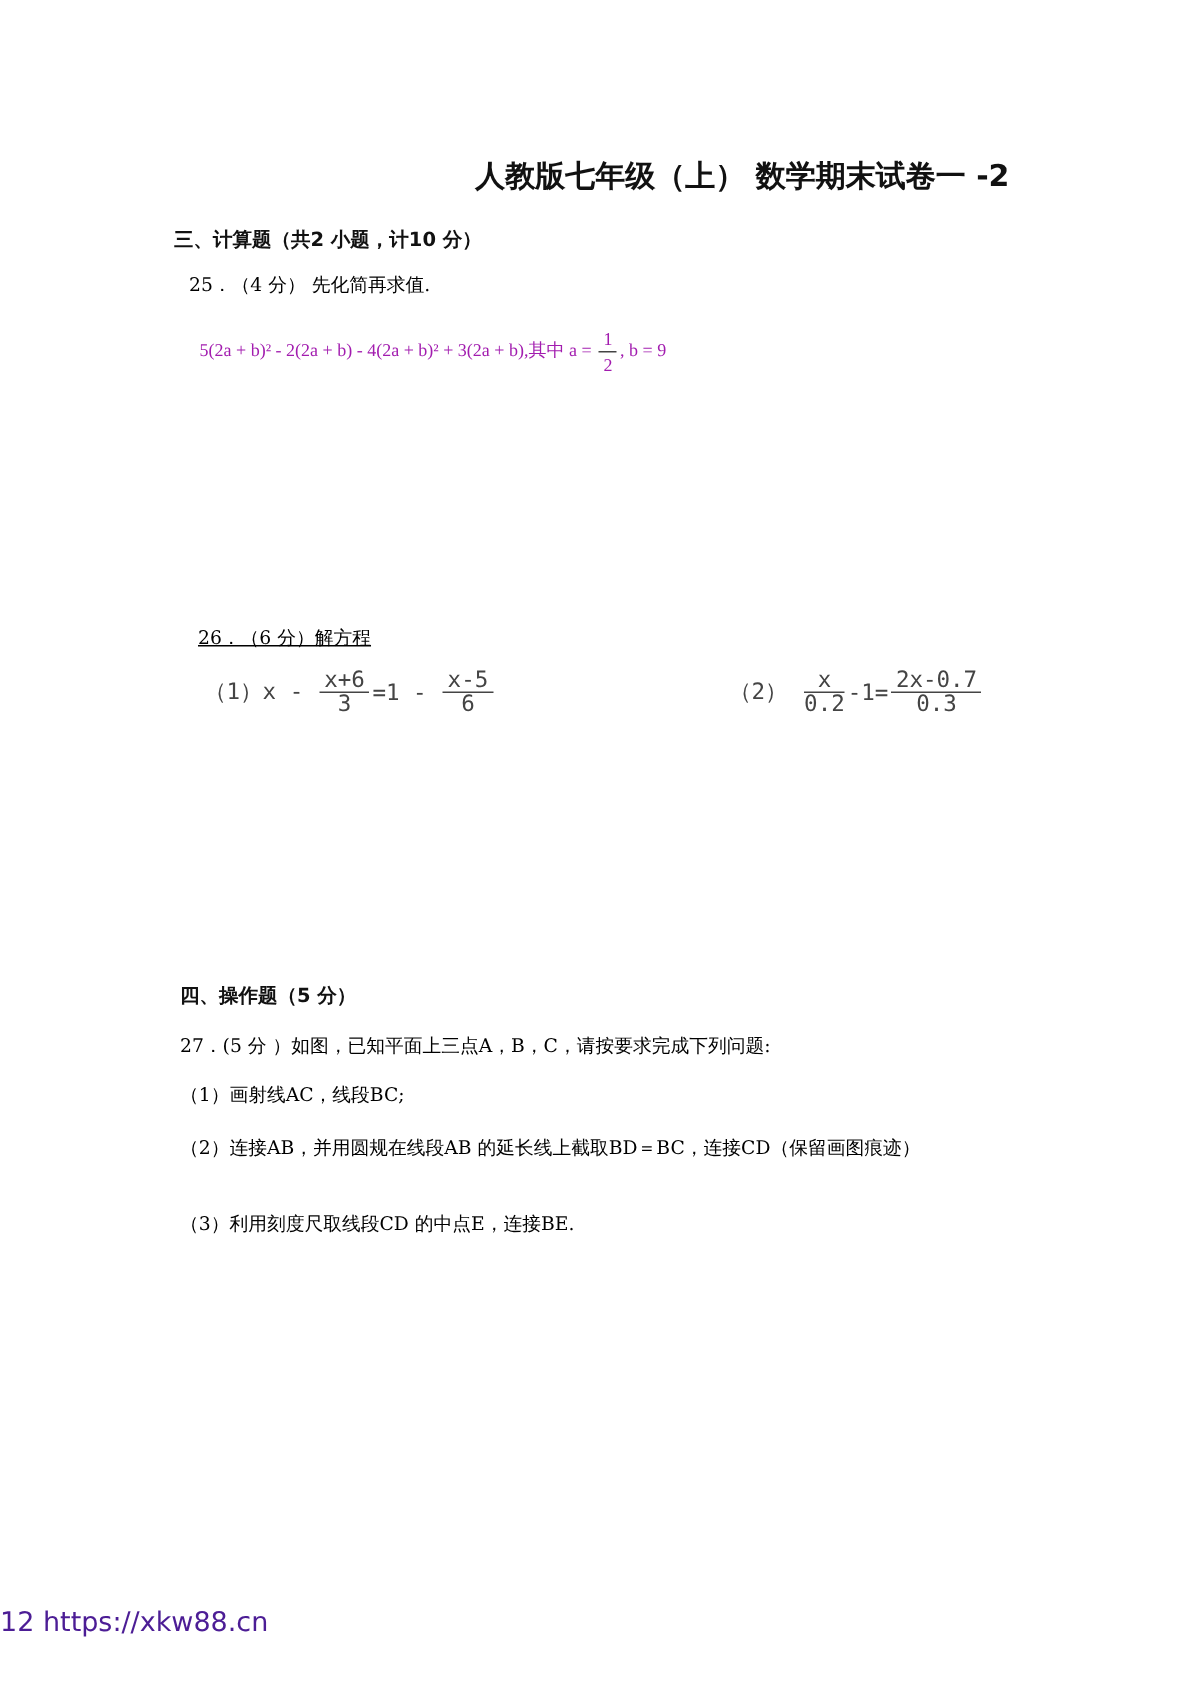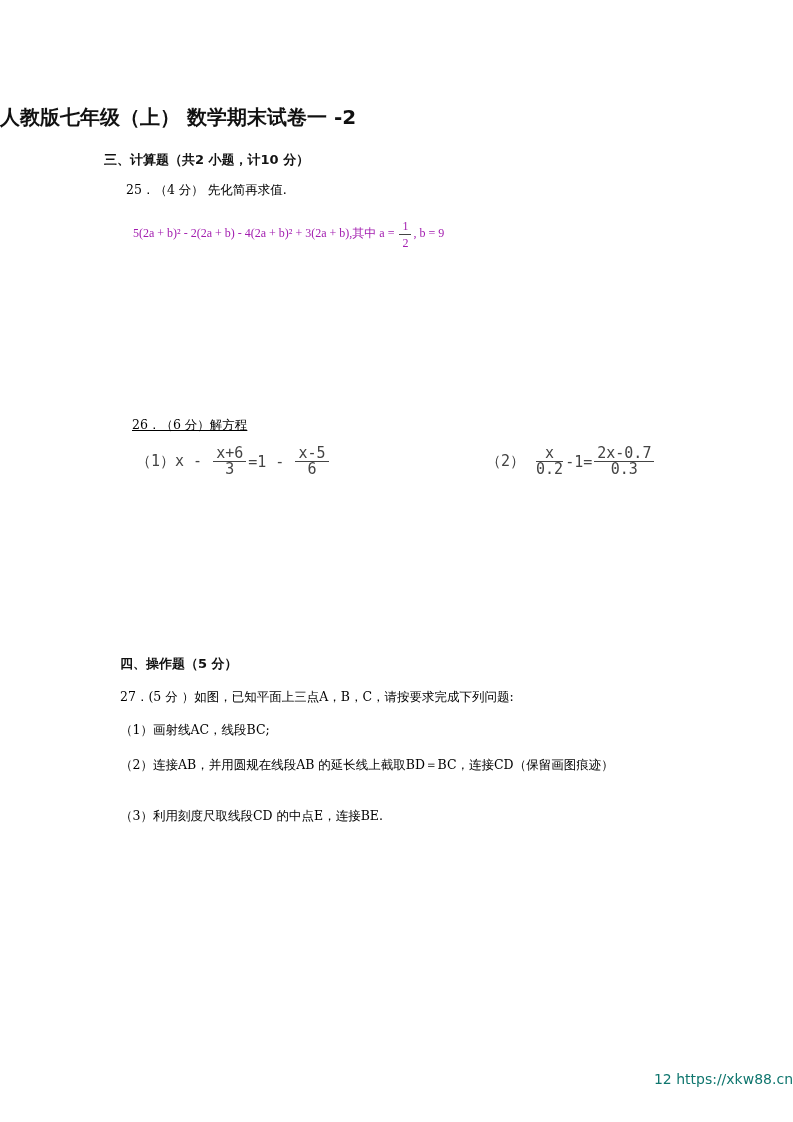--- a/index.html
+++ b/index.html
@@ -3,39 +3,39 @@
 <meta charset="utf-8">
 <style>
   html, body { margin: 0; padding: 0; background: #ffffff; }
   body {
     width: 793px; height: 1122px; position: relative; overflow: hidden;
     font-family: "DejaVu Serif", "Liberation Serif", serif;
     color: #222;
   }
   .abs { position: absolute; white-space: nowrap; }
   .title {
-    left: 0; width: 673px; top: 104px; text-align: left;
+    left: 0; width: 673px; top: 104px; text-align: right;
     font-family: "DejaVu Sans", sans-serif; font-size: 20px; font-weight: bold; color: #111;
   }
   .section { font-family: "DejaVu Sans", sans-serif; font-weight: bold; font-size: 13px; color: #111; }
   .q { font-size: 12.5px; color: #000000; }
   .math { font-family: "Liberation Serif", serif; font-size: 12px; color: #a21caf; }
   .frac { display: inline-block; vertical-align: middle; text-align: center; margin: 0 2px; }
   .frac .num { display: block; border-bottom: 1px solid #444; padding: 0 3px; line-height: 16px; }
   .frac .den { display: block; line-height: 16px; }
   .eqn { font-family: "DejaVu Sans Mono", monospace; font-size: 15px; color: #444; }
   .eqn .frac .num, .eqn .frac .den { line-height: 15px; }
-  .footer { left: 0; width: 793px; top: 1071px; text-align: right; font-family: "DejaVu Sans", sans-serif; font-size: 14px; color: #0f766e; }
+  .footer { left: 0; width: 793px; top: 1071px; text-align: left; font-family: "DejaVu Sans", sans-serif; font-size: 18px; color: #4c1d95; }
 </style>
 </head>
 <body>
 
 <div class="abs title">人教版七年级（上） 数学期末试卷一 -2</div>
 
-<div class="abs section" style="left:104px; top:151px;">三、计算题（共2 小题，计10 分）</div>
+<div class="abs section" style="left:116px; top:151px;">三、计算题（共2 小题，计10 分）</div>
 
 <div class="abs q" style="left:126px; top:182px;">25．（4 分） 先化简再求值.</div>
 
 <div class="abs math" style="left:133px; top:218px;">
   <span>5(2a + b)² - 2(2a + b) - 4(2a + b)² + 3(2a + b)</span><span>,其中 a = </span><span class="frac"><span class="num">1</span><span class="den">2</span></span><span>, b = 9</span>
 </div>
 
 <div class="abs q" style="left:132px; top:417px;text-decoration:underline;">26．（6 分）解方程</div>
 
 <div class="abs eqn" style="left:136px; top:446px;">

